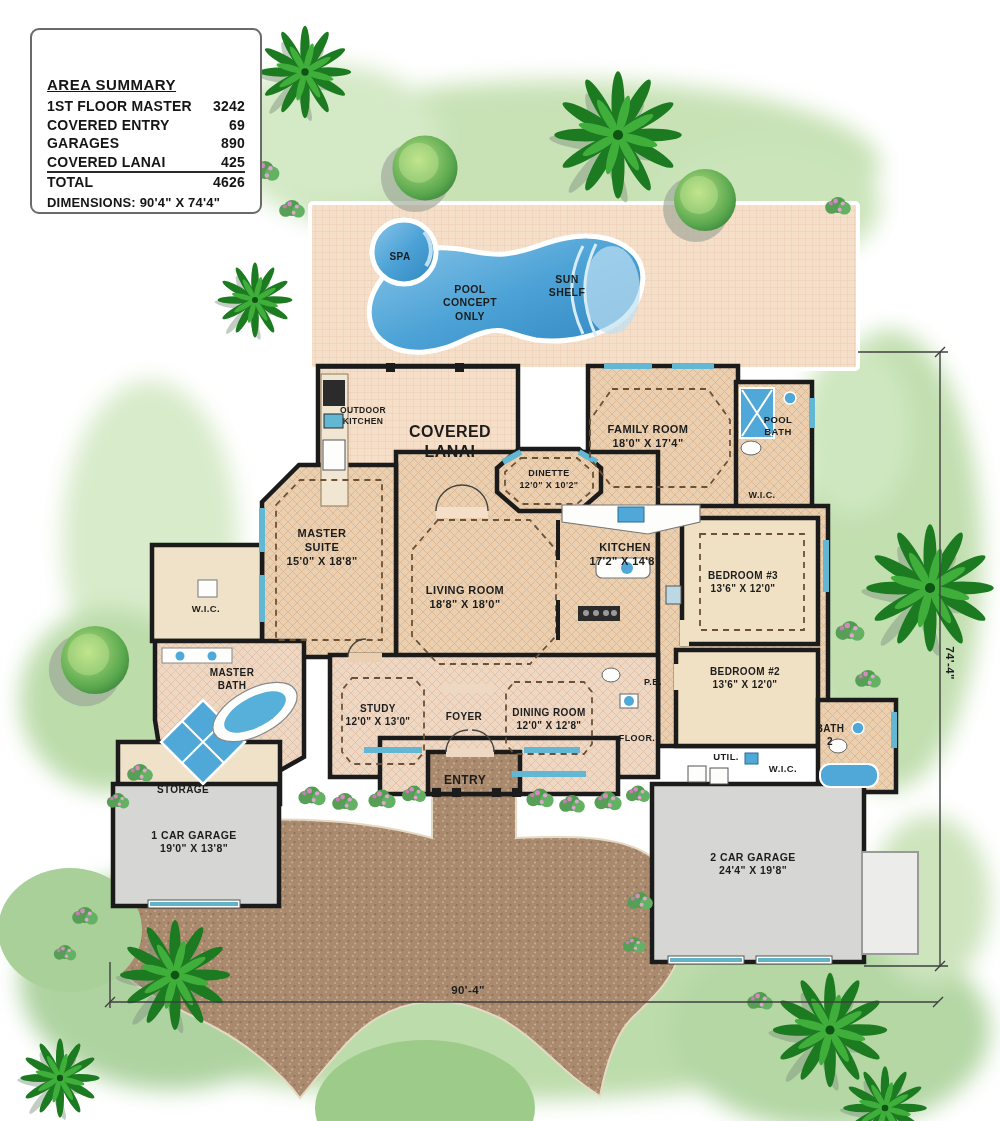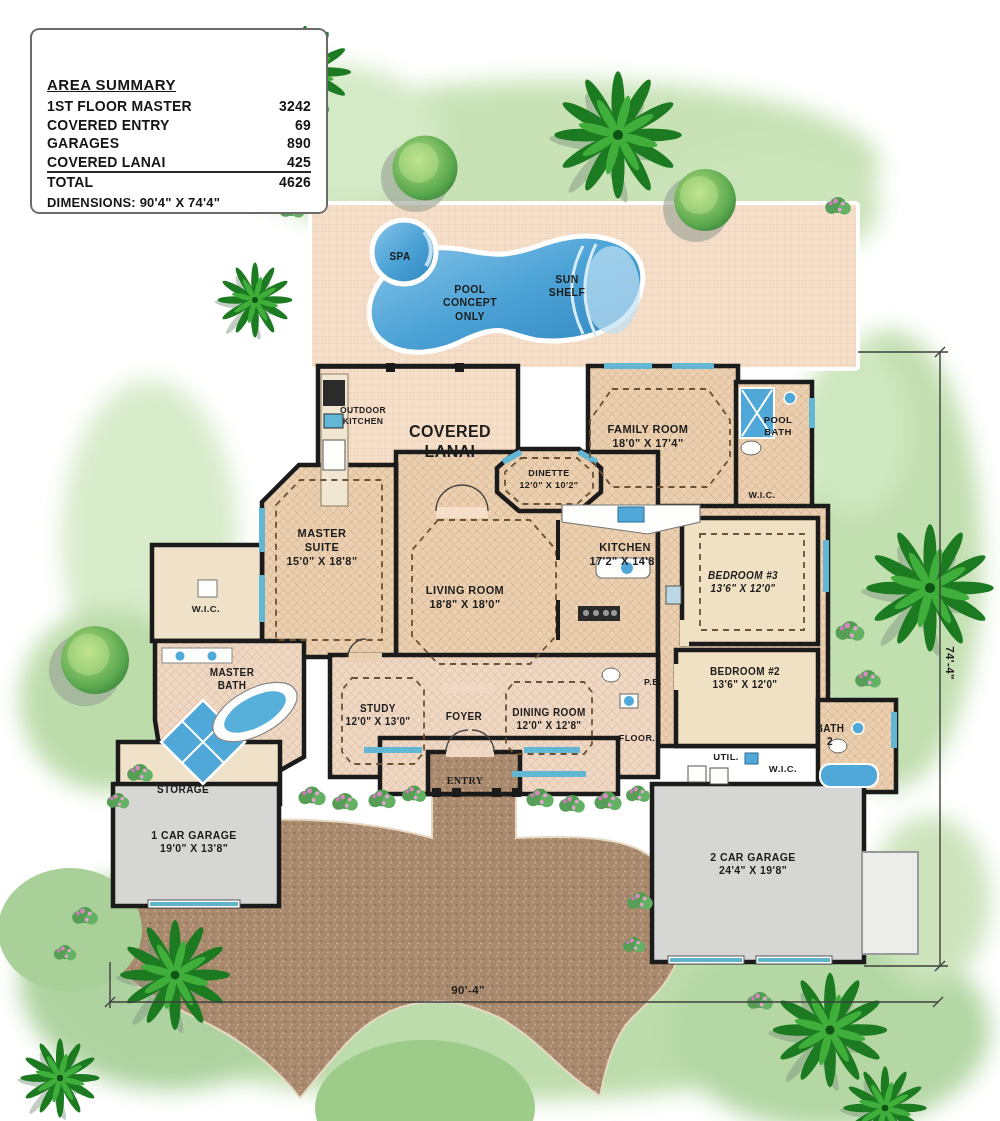--- a/index.html
+++ b/index.html
@@ -7,21 +7,21 @@
           font-family:"Liberation Sans",sans-serif;}
   svg.scene{position:absolute;left:0;top:0;width:1000px;height:1121px;}
 
   
   .lbl{position:absolute;transform:translate(-50%,-50%);font-weight:bold;color:#1c1c1c;
        text-align:center;white-space:pre-line;line-height:1.28;letter-spacing:.4px;
        font-family:"Liberation Sans",sans-serif;pointer-events:none;}
   .lbl.rot{transform:translate(-50%,-50%) rotate(90deg);}
 
   
-  .summary{position:absolute;left:30px;top:28px;width:298px;height:186px;background:#ffffff;
+  .summary{position:absolute;left:30px;top:28px;width:232px;height:186px;background:#ffffff;
            border:2px solid #6a6a6a;border-radius:9px;box-sizing:border-box;
            padding:46px 15px 8px 15px;color:#151515;}
   .summary .title{font-size:15px;font-weight:bold;letter-spacing:.5px;
                   text-decoration:underline;margin-bottom:4px;}
   .summary .row{display:flex;justify-content:space-between;font-size:14px;font-weight:bold;
                 line-height:1.33;letter-spacing:.2px;}
   .summary .row.lined{border-bottom:2px solid #2a2a2a;}
   .summary .dims{font-size:13px;font-weight:bold;margin-top:3px;letter-spacing:.2px;}
 </style>
 </head>
@@ -380,21 +380,21 @@
 <span class="lbl" style="left:778px;top:426px;font-size:9.5px;">POOL
 BATH</span>
 <span class="lbl" style="left:762px;top:496px;font-size:9px;">W.I.C.</span>
 <span class="lbl" style="left:322px;top:547px;font-size:11px;">MASTER
 SUITE
 15'0" X 18'8"</span>
 <span class="lbl" style="left:465px;top:597px;font-size:11px;">LIVING ROOM
 18'8" X 18'0"</span>
 <span class="lbl" style="left:625px;top:554px;font-size:11px;">KITCHEN
 17'2" X 14'8"</span>
-<span class="lbl" style="left:743px;top:583px;font-size:10px;font-style:italic;">BEDROOM #3
+<span class="lbl" style="left:743px;top:583px;font-size:10px;">BEDROOM #3
 13'6" X 12'0"</span>
 <span class="lbl" style="left:745px;top:679px;font-size:10px;">BEDROOM #2
 13'6" X 12'0"</span>
 <span class="lbl" style="left:206px;top:609px;font-size:9.5px;">W.I.C.</span>
 <span class="lbl" style="left:232px;top:680px;font-size:10px;">MASTER
 BATH</span>
 <span class="lbl" style="left:378px;top:716px;font-size:10px;">STUDY
 12'0" X 13'0"</span>
 <span class="lbl" style="left:464px;top:717px;font-size:10px;">FOYER</span>
 <span class="lbl" style="left:549px;top:720px;font-size:10px;">DINING ROOM
@@ -403,17 +403,17 @@
 <span class="lbl" style="left:637px;top:739px;font-size:9px;">FLOOR.</span>
 <span class="lbl" style="left:726px;top:757px;font-size:9.5px;">UTIL.</span>
 <span class="lbl" style="left:783px;top:769px;font-size:9.5px;">W.I.C.</span>
 <span class="lbl" style="left:830px;top:736px;font-size:10px;">BATH
 2</span>
 <span class="lbl" style="left:183px;top:790px;font-size:10px;">STORAGE</span>
 <span class="lbl" style="left:194px;top:842px;font-size:10.5px;">1 CAR GARAGE
 19'0" X 13'8"</span>
 <span class="lbl" style="left:753px;top:864px;font-size:10.5px;">2 CAR GARAGE
 24'4" X 19'8"</span>
-<span class="lbl" style="left:465px;top:781px;font-size:10px;font-family:Liberation Serif, serif;">ENTRY</span>
+<span class="lbl" style="left:465px;top:781px;font-size:12px;">ENTRY</span>
 <span class="lbl" style="left:468px;top:990px;font-size:11.5px;">90'-4"</span>
 <span class="lbl rot" style="left:950px;top:663px;font-size:11.5px;">74'-4"</span>
 
 </div>
 
 </body></html>

